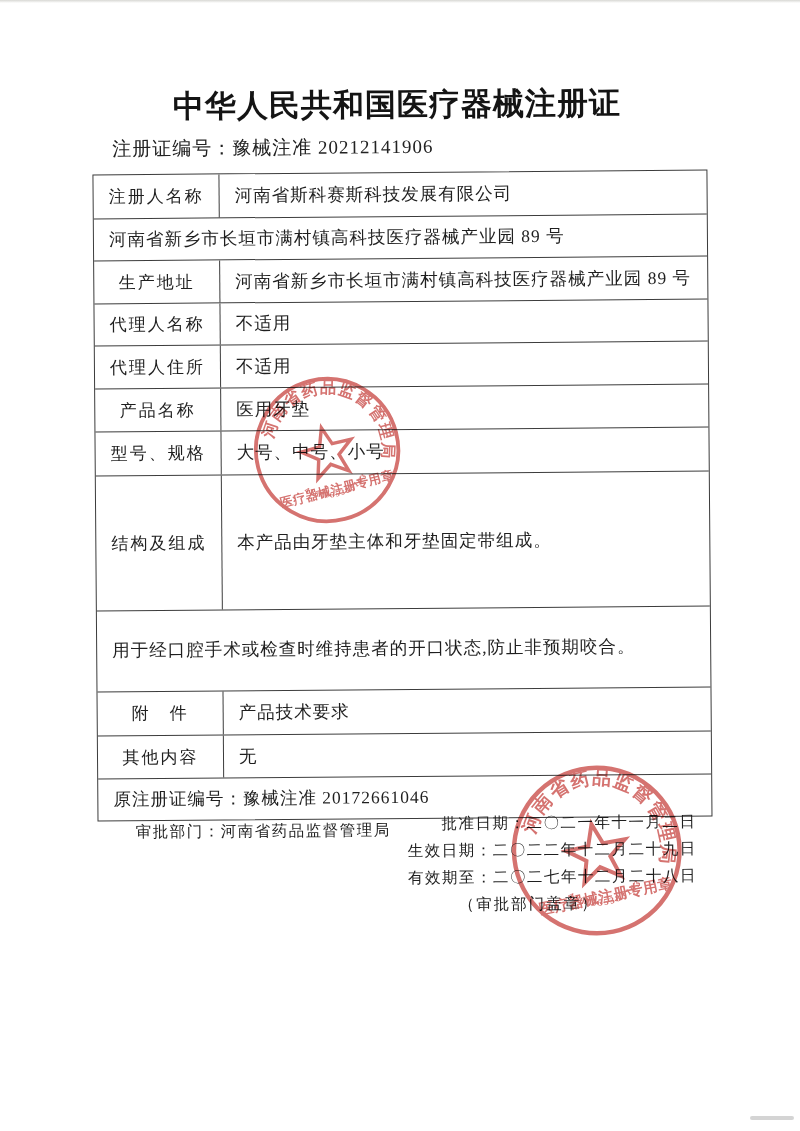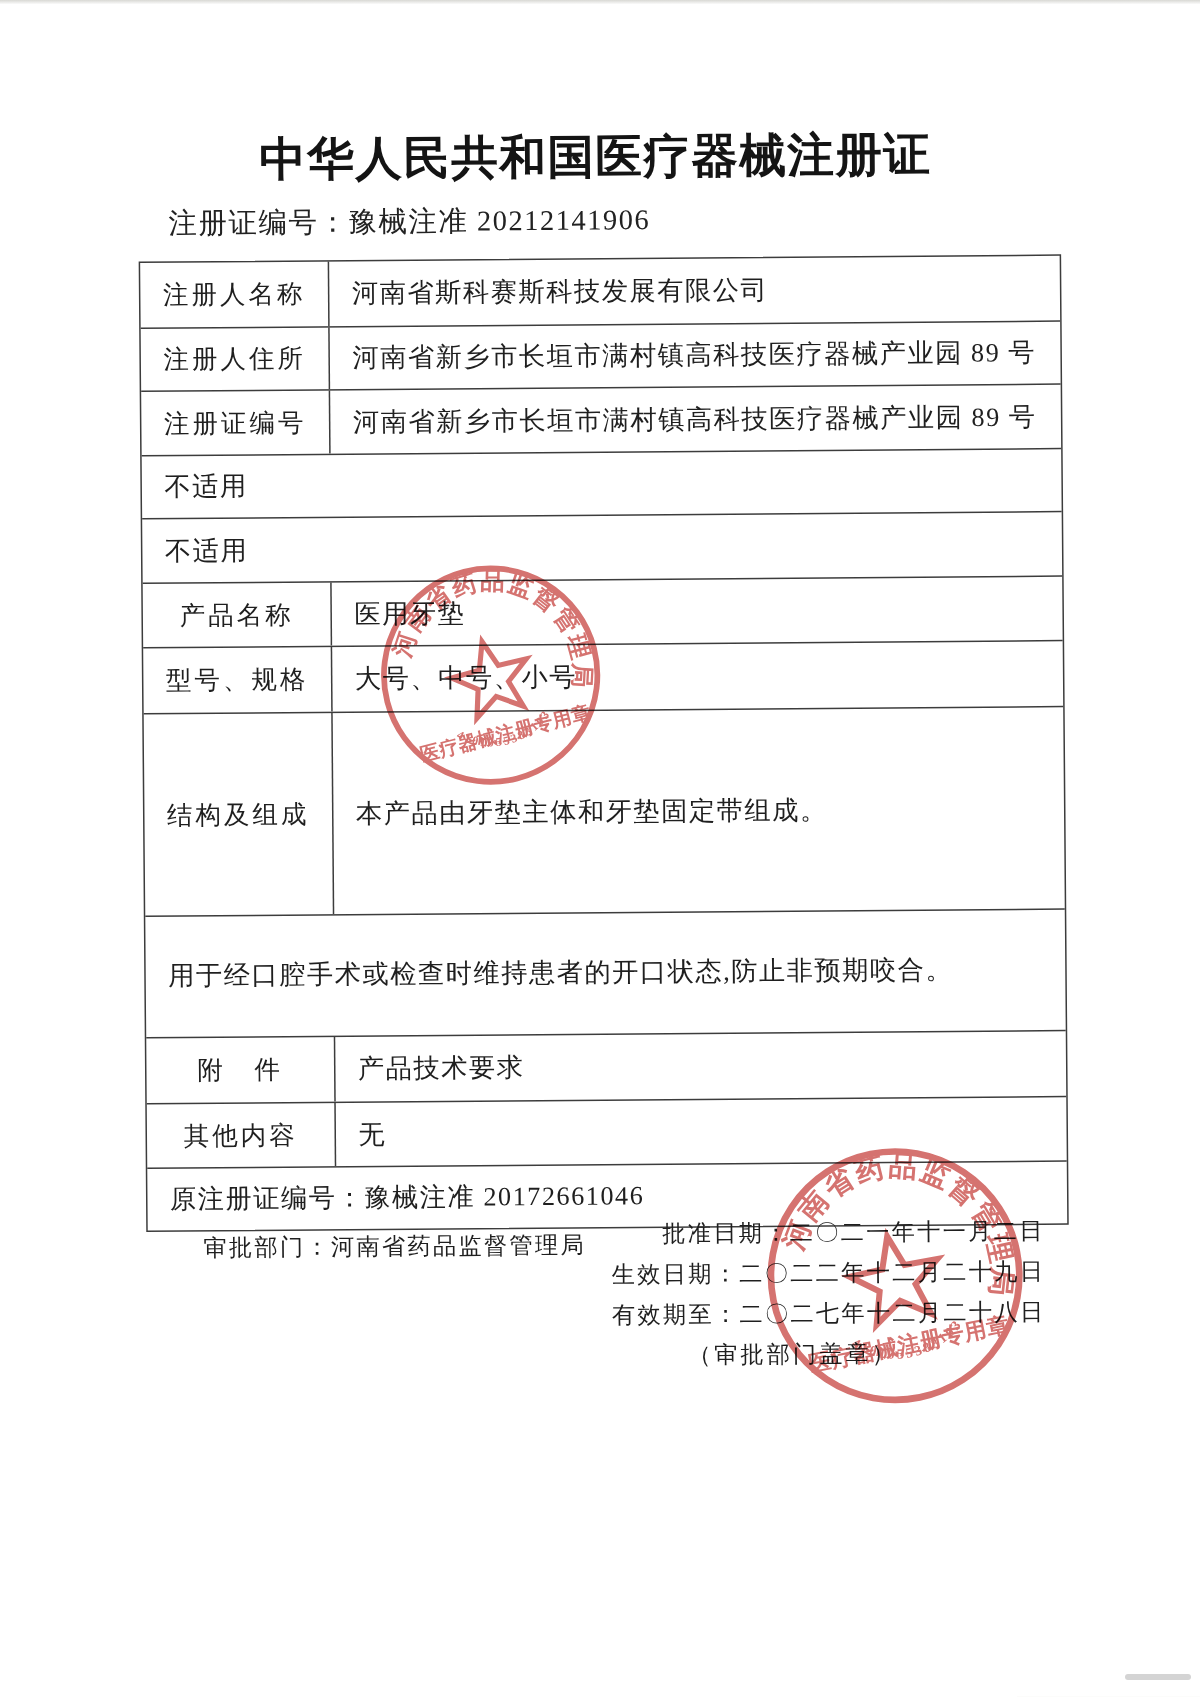--- a/index.html
+++ b/index.html
@@ -106,31 +106,32 @@
   <div class="title">中华人民共和国医疗器械注册证</div>
 
   <div class="certline">注册证编号：豫械注准 20212141906</div>
 
   <div class="regtable">
     <div class="row" style="height:43px">
       <div class="cell-label">注册人名称</div>
       <div class="cell-value">河南省斯科赛斯科技发展有限公司</div>
     </div>
     <div class="row" style="height:42px">
-      <div class="cell-label">注册人住所</div>
       <div class="cell-value">河南省新乡市长垣市满村镇高科技医疗器械产业园 89 号</div>
     </div>
     <div class="row" style="height:43px">
-      <div class="cell-label">注册证编号</div>
+      <div class="cell-label">生产地址</div>
       <div class="cell-value">河南省新乡市长垣市满村镇高科技医疗器械产业园 89 号</div>
     </div>
     <div class="row" style="height:42px">
+      <div class="cell-label">代理人名称</div>
       <div class="cell-value">不适用</div>
     </div>
     <div class="row" style="height:43px">
+      <div class="cell-label">代理人住所</div>
       <div class="cell-value">不适用</div>
     </div>
     <div class="row" style="height:43px">
       <div class="cell-label">产品名称</div>
       <div class="cell-value">医用牙垫</div>
     </div>
     <div class="row" style="height:44px">
       <div class="cell-label">型号、规格</div>
       <div class="cell-value">大号、中号、小号</div>
     </div>

